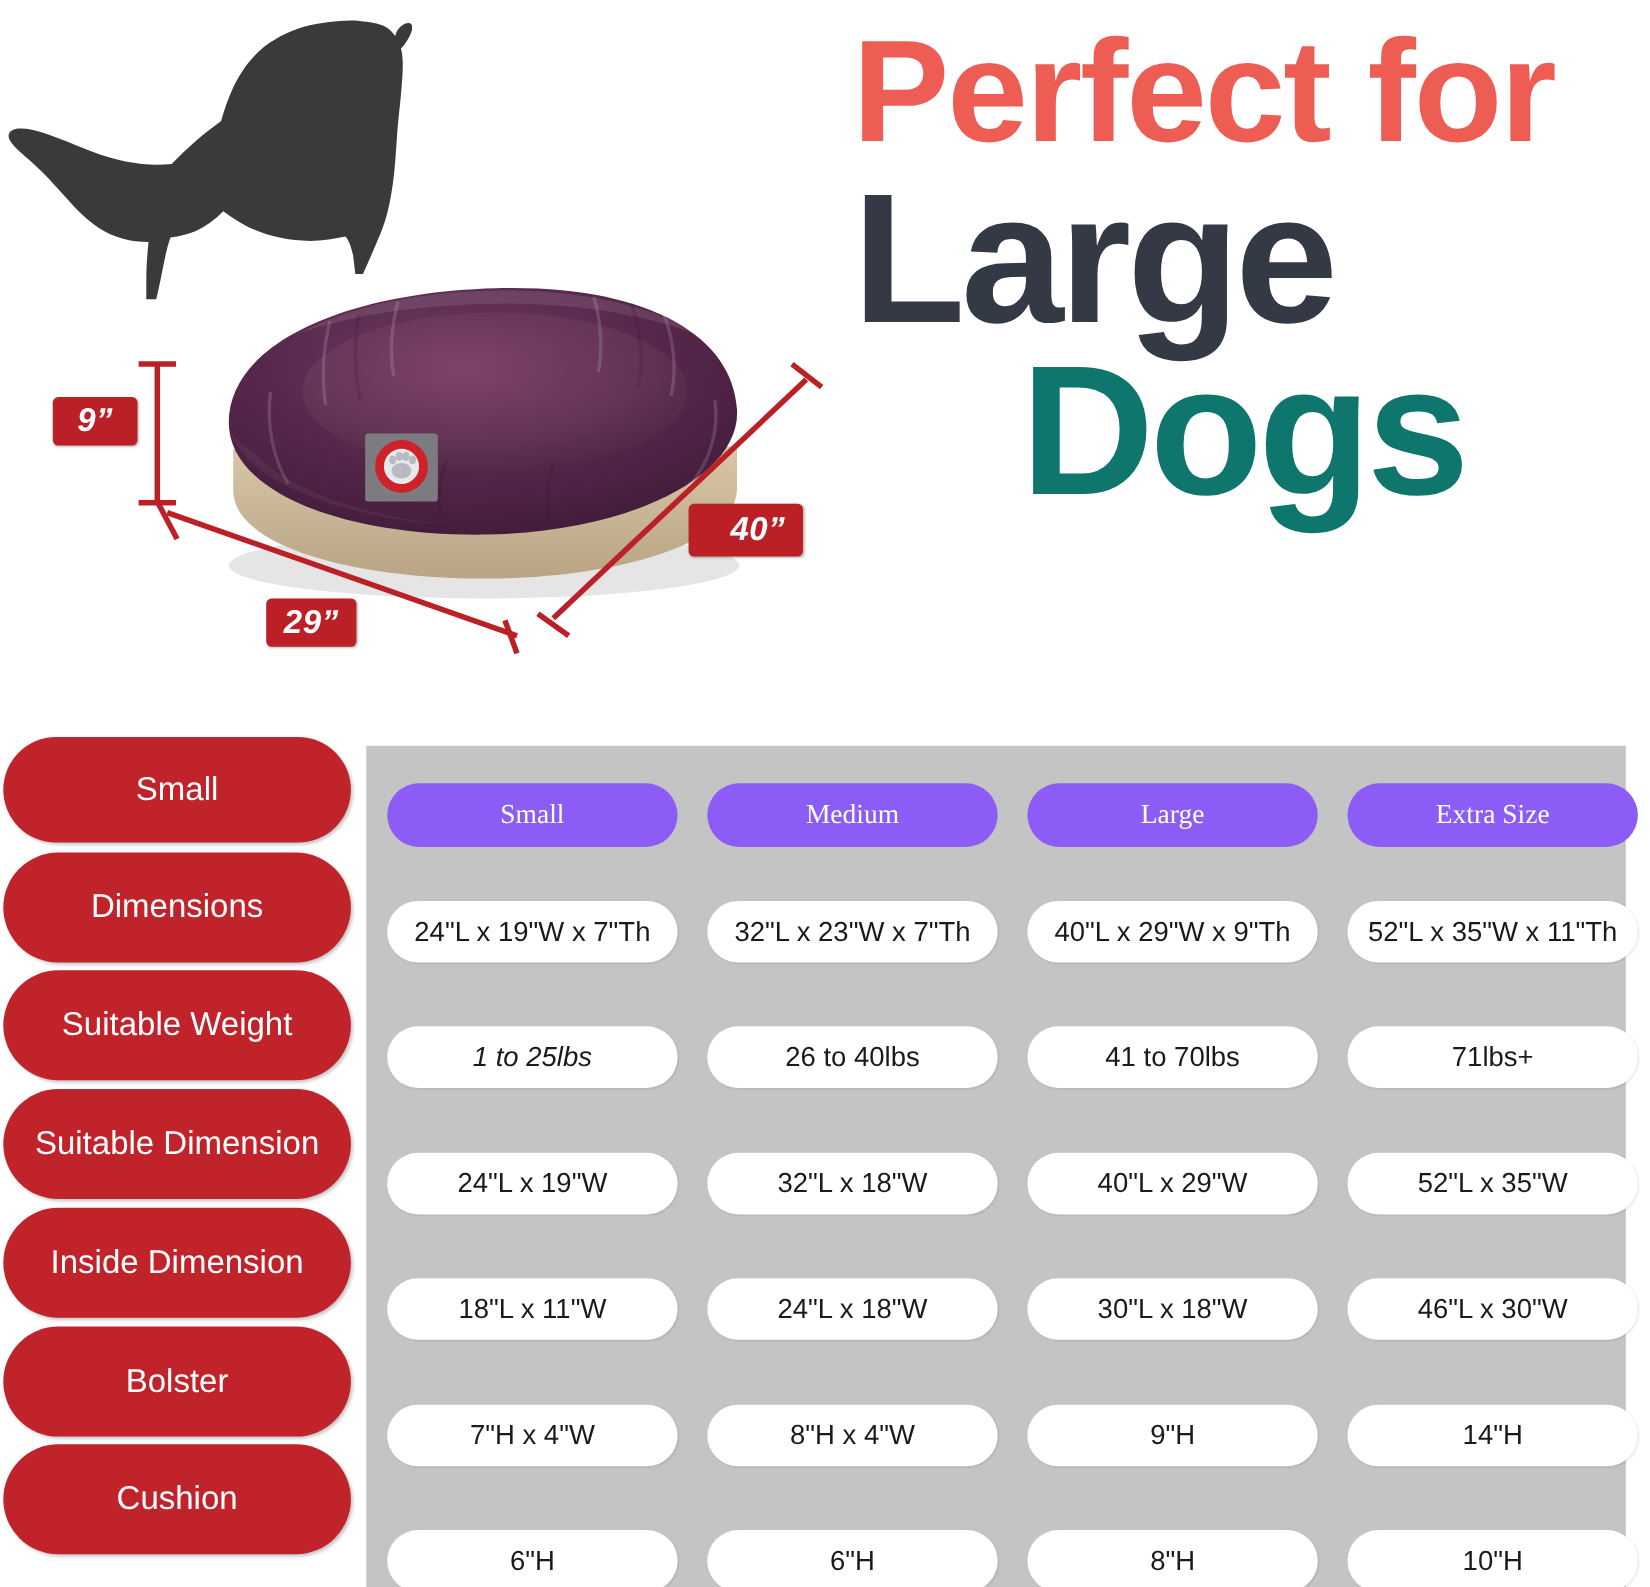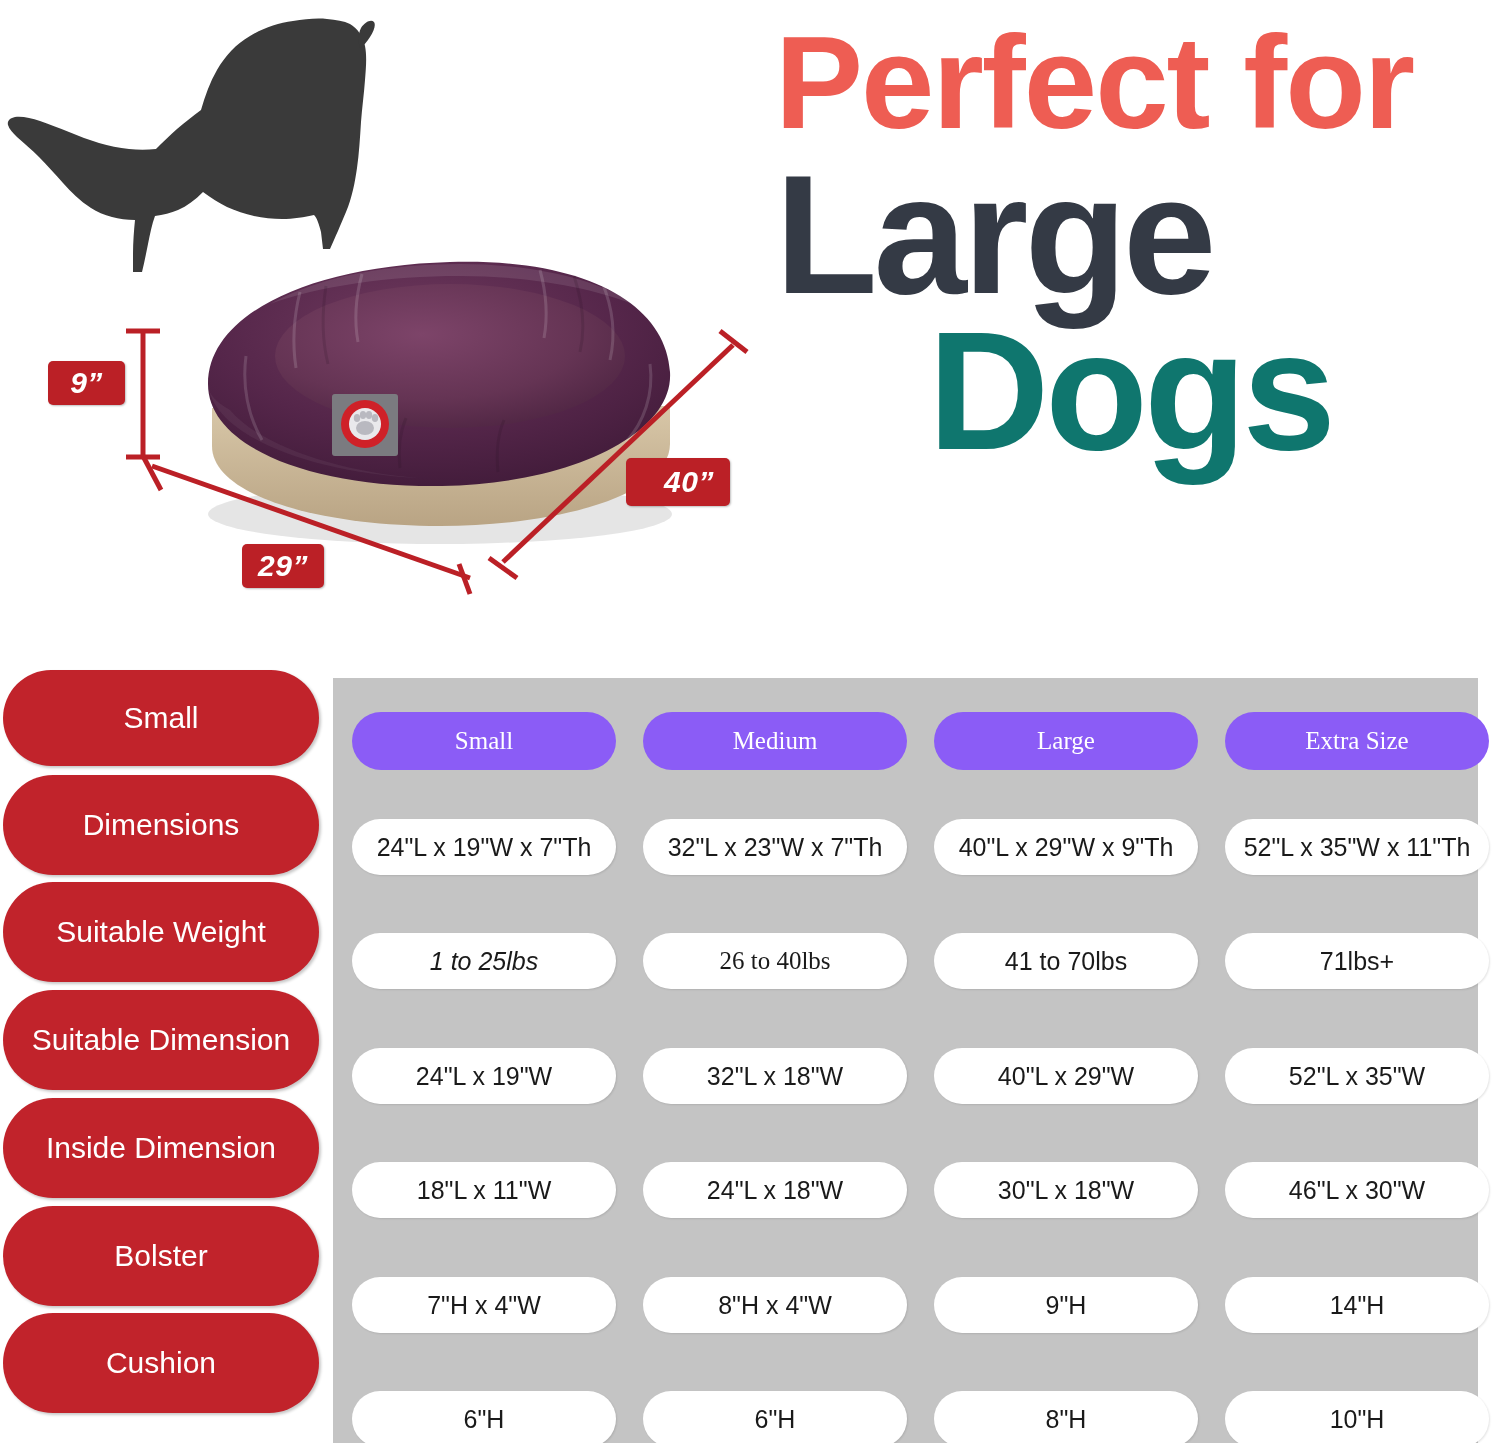--- a/index.html
+++ b/index.html
@@ -273,21 +273,21 @@
   <div id="value-cols">
       <div class="cell head" style="left: 0px; width: 264px; top: 52px;">Small</div>
       <div class="cell head" style="left: 291px; width: 264px; top: 52px;">Medium</div>
       <div class="cell head" style="left: 582px; width: 264px; top: 52px;">Large</div>
       <div class="cell head" style="left: 873px; width: 264px; top: 52px;">Extra Size</div>
       <div class="cell" style="left: 0px; width: 264px; top: 159px;">24"L x 19"W x 7"Th</div>
       <div class="cell" style="left: 291px; width: 264px; top: 159px;">32"L x 23"W x 7"Th</div>
       <div class="cell" style="left: 582px; width: 264px; top: 159px;">40"L x 29"W x 9"Th</div>
       <div class="cell" style="left: 873px; width: 264px; top: 159px;">52"L x 35"W x 11"Th</div>
       <div class="cell" style="left: 0px; width: 264px; top: 273px; font-style: italic;">1 to 25lbs</div>
-      <div class="cell" style="left: 291px; width: 264px; top: 273px; font-family: Liberation Serif, serif;">26 to 40lbs</div>
+      <div class="cell" style="left: 291px; width: 264px; top: 273px;">26 to 40lbs</div>
       <div class="cell" style="left: 582px; width: 264px; top: 273px;">41 to 70lbs</div>
       <div class="cell" style="left: 873px; width: 264px; top: 273px;">71lbs+</div>
       <div class="cell" style="left: 0px; width: 264px; top: 388px;">24"L x 19"W</div>
       <div class="cell" style="left: 291px; width: 264px; top: 388px;">32"L x 18"W</div>
       <div class="cell" style="left: 582px; width: 264px; top: 388px;">40"L x 29"W</div>
       <div class="cell" style="left: 873px; width: 264px; top: 388px;">52"L x 35"W</div>
       <div class="cell" style="left: 0px; width: 264px; top: 502px;">18"L x 11"W</div>
       <div class="cell" style="left: 291px; width: 264px; top: 502px;">24"L x 18"W</div>
       <div class="cell" style="left: 582px; width: 264px; top: 502px;">30"L x 18"W</div>
       <div class="cell" style="left: 873px; width: 264px; top: 502px;">46"L x 30"W</div>

